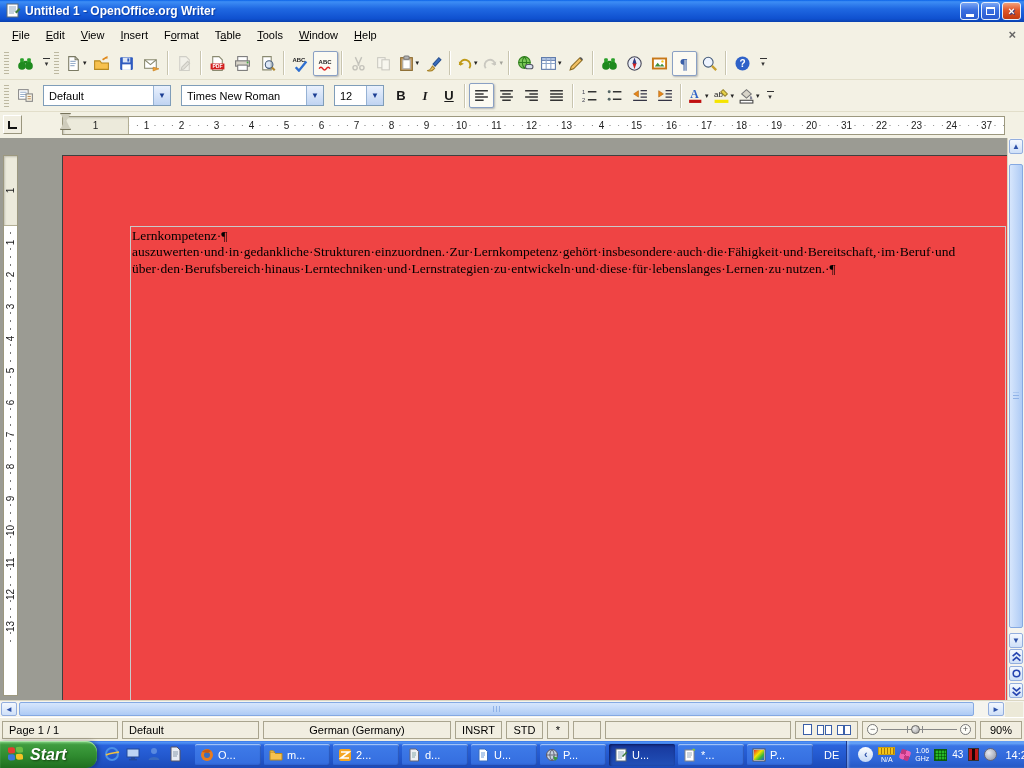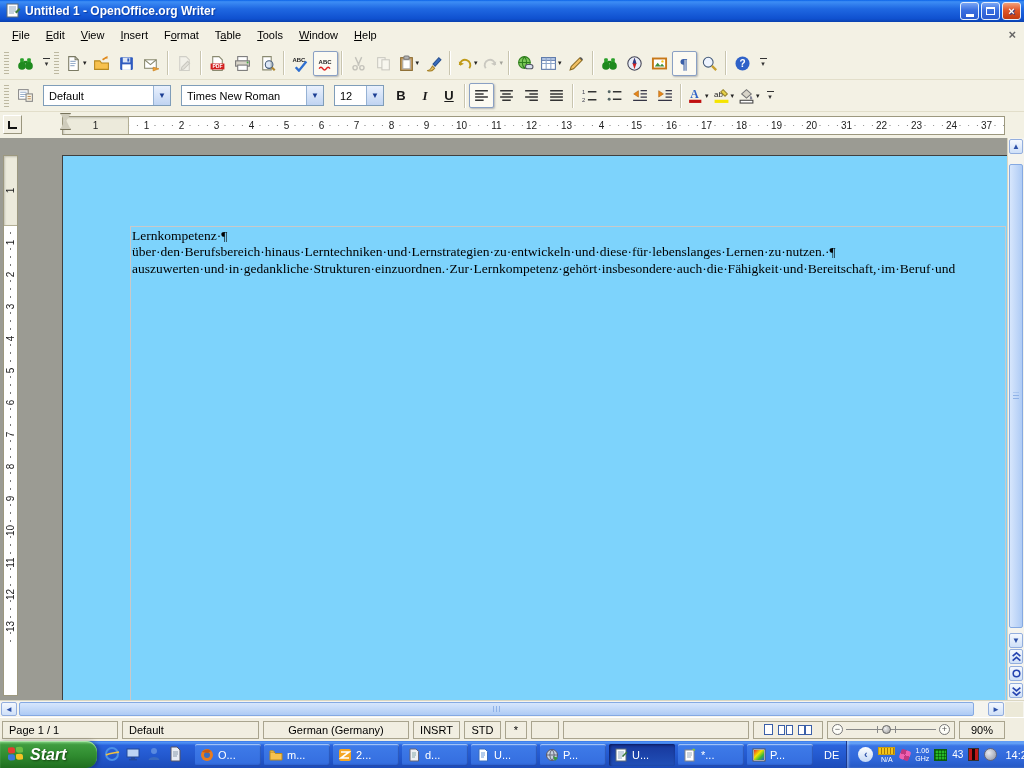--- a/index.html
+++ b/index.html
@@ -60,21 +60,21 @@
     clip-path:polygon(0 0,100% 0,58% 46%,100% 100%,0 100%,42% 46%)}
 
   
   .workarea{flex:1;position:relative;background:#9b9b93;overflow:hidden}
   .vruler{position:absolute;left:3px;top:17px;bottom:4px;width:15px;background:#fff;border:1px solid #9c987f;font-size:10px;color:#222}
   .vmargin{height:70px;background:#eceadb;border-bottom:1px solid #b3af95;box-shadow:inset 1px 1px 2px rgba(0,0,0,.18);
     display:flex;align-items:center;justify-content:center}
   .vcell{height:32px;display:flex;align-items:center;justify-content:center;
     background-image:radial-gradient(circle,#777 .6px,transparent .8px);background-size:100% 8px;background-position:center 3px}
   .vcell span{transform:rotate(-90deg);background:#fff;display:block}
-  .page{position:absolute;left:62px;top:17px;right:17px;bottom:-40px;background:#7dd3fc;border-top:1px solid #3f3f3f;border-left:1px solid #3f3f3f}
+  .page{position:absolute;left:62px;top:17px;right:17px;bottom:-40px;background:#ef4444;border-top:1px solid #3f3f3f;border-left:1px solid #3f3f3f}
   .textbound{position:absolute;left:67px;top:70px;width:876px;height:1200px;border:1px solid #c9c9c9;border-bottom:0}
   .doc{font-family:"Liberation Serif",serif;font-size:13.5px;line-height:16.4px;color:#000;padding:1px 0 0 1px;white-space:nowrap}
 
   
   .sbtn{background:linear-gradient(180deg,#f4f8fe,#cfe0f8);border:1px solid #93aede;border-radius:2px;color:#2c50a8;
     display:flex;align-items:center;justify-content:center;font-size:8px}
   .vscroll{position:absolute;right:0;top:0;bottom:0;width:17px;background:#f5f4ee;border-left:1px solid #dad6c2;display:flex;flex-direction:column;padding:1px}
   .vscroll .sbtn{height:15px;flex:0 0 15px;margin-bottom:1px}
   .vtrack{flex:1;position:relative;margin:1px 0}
   .vthumb{position:absolute;left:0;right:0;top:8px;bottom:4px;border:1px solid #85a9e2;border-radius:2px;
@@ -683,22 +683,22 @@
           <span>12</span>
         </div>
         <div class="vcell">
           <span>13</span>
         </div>
       </div>
     <div class="page">
       <div class="textbound">
         <div class="doc" id="doc-lines">
             <div>Lernkompetenz·¶</div>
+            <div>auszuwerten·und·in·gedankliche·Strukturen·einzuordnen.·Zur·Lernkompetenz·gehört·insbesondere·auch·die·Fähigkeit·und·Bereitschaft,·im·Beruf·und</div>
             <div>über·den·Berufsbereich·hinaus·Lerntechniken·und·Lernstrategien·zu·entwickeln·und·diese·für·lebenslanges·Lernen·zu·nutzen.·¶</div>
-            <div>auszuwerten·und·in·gedankliche·Strukturen·einzuordnen.·Zur·Lernkompetenz·gehört·insbesondere·auch·die·Fähigkeit·und·Bereitschaft,·im·Beruf·und</div>
           </div>
       </div>
     </div>
     <div class="vscroll">
       <span class="sbtn">▲</span>
       <span class="vtrack">
         <span class="vthumb">
             <span class="vgrip"></span>
           </span>
       </span>
@@ -728,21 +728,21 @@
       </span>
     <span class="hgap"></span>
     <span class="sbtn">►</span>
     <span class="scorner"></span>
   </div>
 
   <div class="statusbar">
     <span id="status-cells" style="display:flex;gap:4px">
         <span class="scell" style="width: 116px;">Page 1 / 1</span>
         <span class="scell" style="width: 137px;">Default</span>
-        <span class="scell c" style="width: 146px; text-align: right;">German (Germany)</span>
+        <span class="scell c" style="width: 188px; text-align: right;">German (Germany)</span>
         <span class="scell c" style="width: 47px;">INSRT</span>
         <span class="scell c" style="width: 37px;">STD</span>
         <span class="scell c" style="width: 22px;">*</span>
         <span class="scell" style="width: 28px;"></span>
         <span class="scell" style="width: 186px;"></span>
       </span>
     <span class="scell views">
       <span class="pgico"></span>
       <span class="pgico2">
           <i></i>

